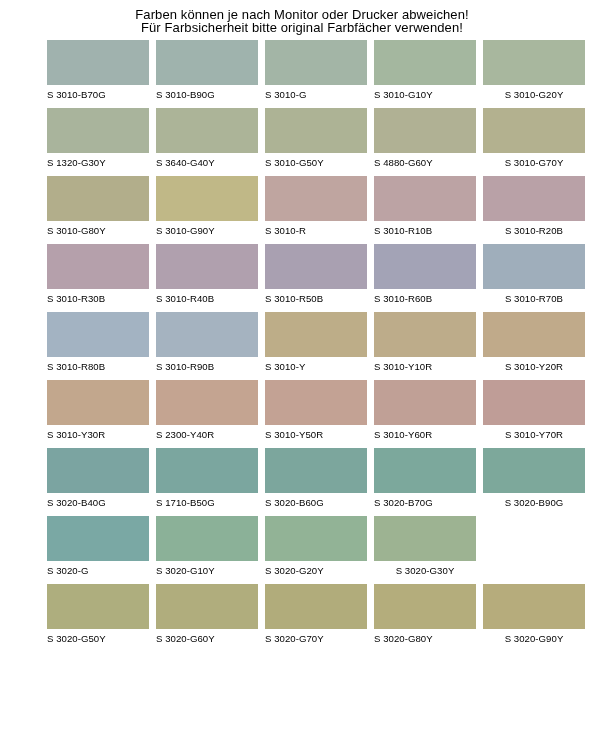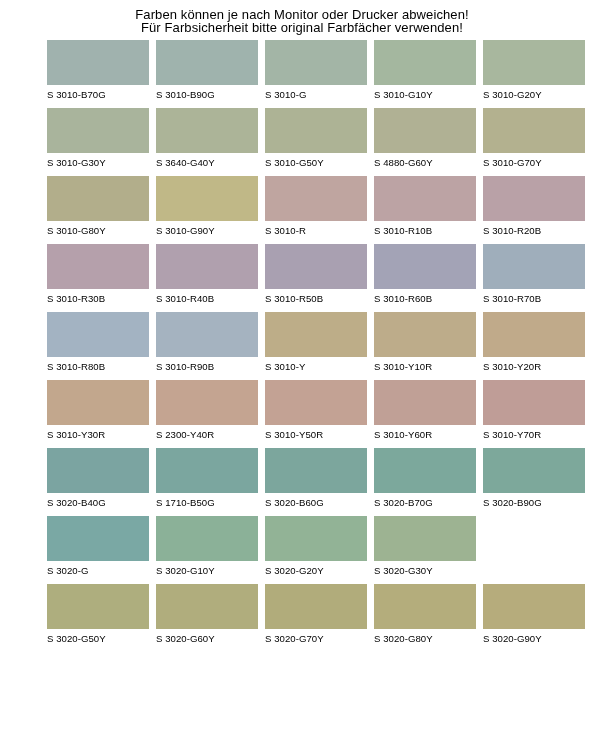--- a/index.html
+++ b/index.html
@@ -53,21 +53,21 @@
     padding-left: 31px;
     box-sizing: border-box;
   }
   .cell {
     width: 102px;
     margin-right: 7px;
     display: flex;
     flex-direction: column;
     box-sizing: border-box;
   }
-  .cell:last-child { margin-right: 4px; }
+  .cell:last-child { margin-right: 4px; align-items: center; }
 
   .swatch {
     width: 102px;
     height: 45px;
     display: block;
     border: 0;
   }
   .swatch-label {
     display: block;
     margin-top: 4px;
@@ -107,21 +107,21 @@
           <span class="swatch-label">S 3010-G10Y</span>
         </div>
         <div class="cell">
           <div class="swatch" style="background-color: rgb(168, 183, 158);"></div>
           <span class="swatch-label">S 3010-G20Y</span>
         </div>
       </div>
       <div class="row">
         <div class="cell">
           <div class="swatch" style="background-color: rgb(169, 180, 156);"></div>
-          <span class="swatch-label">S  3010-G30Y</span>
+          <span class="swatch-label">S  1320-G30Y</span>
         </div>
         <div class="cell">
           <div class="swatch" style="background-color: rgb(172, 180, 152);"></div>
           <span class="swatch-label">S  3640-G40Y</span>
         </div>
         <div class="cell">
           <div class="swatch" style="background-color: rgb(173, 179, 149);"></div>
           <span class="swatch-label">S 3010-G50Y</span>
         </div>
         <div class="cell">

